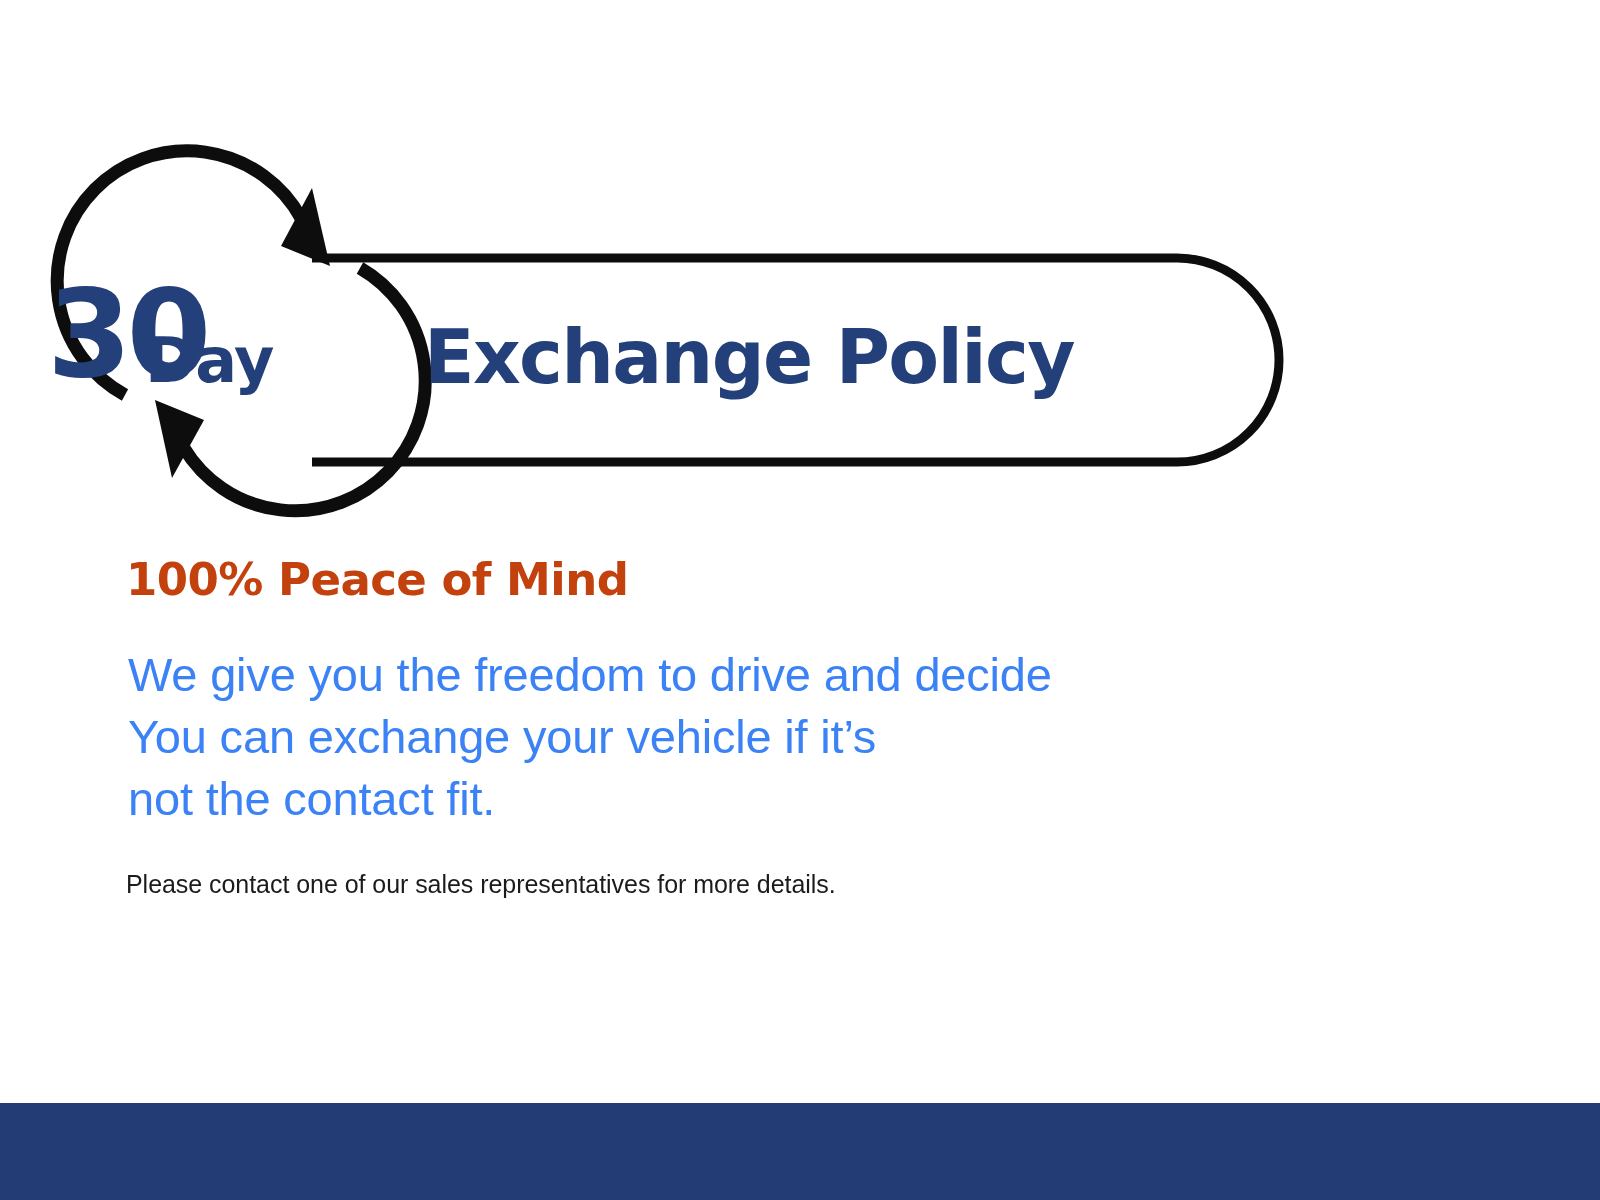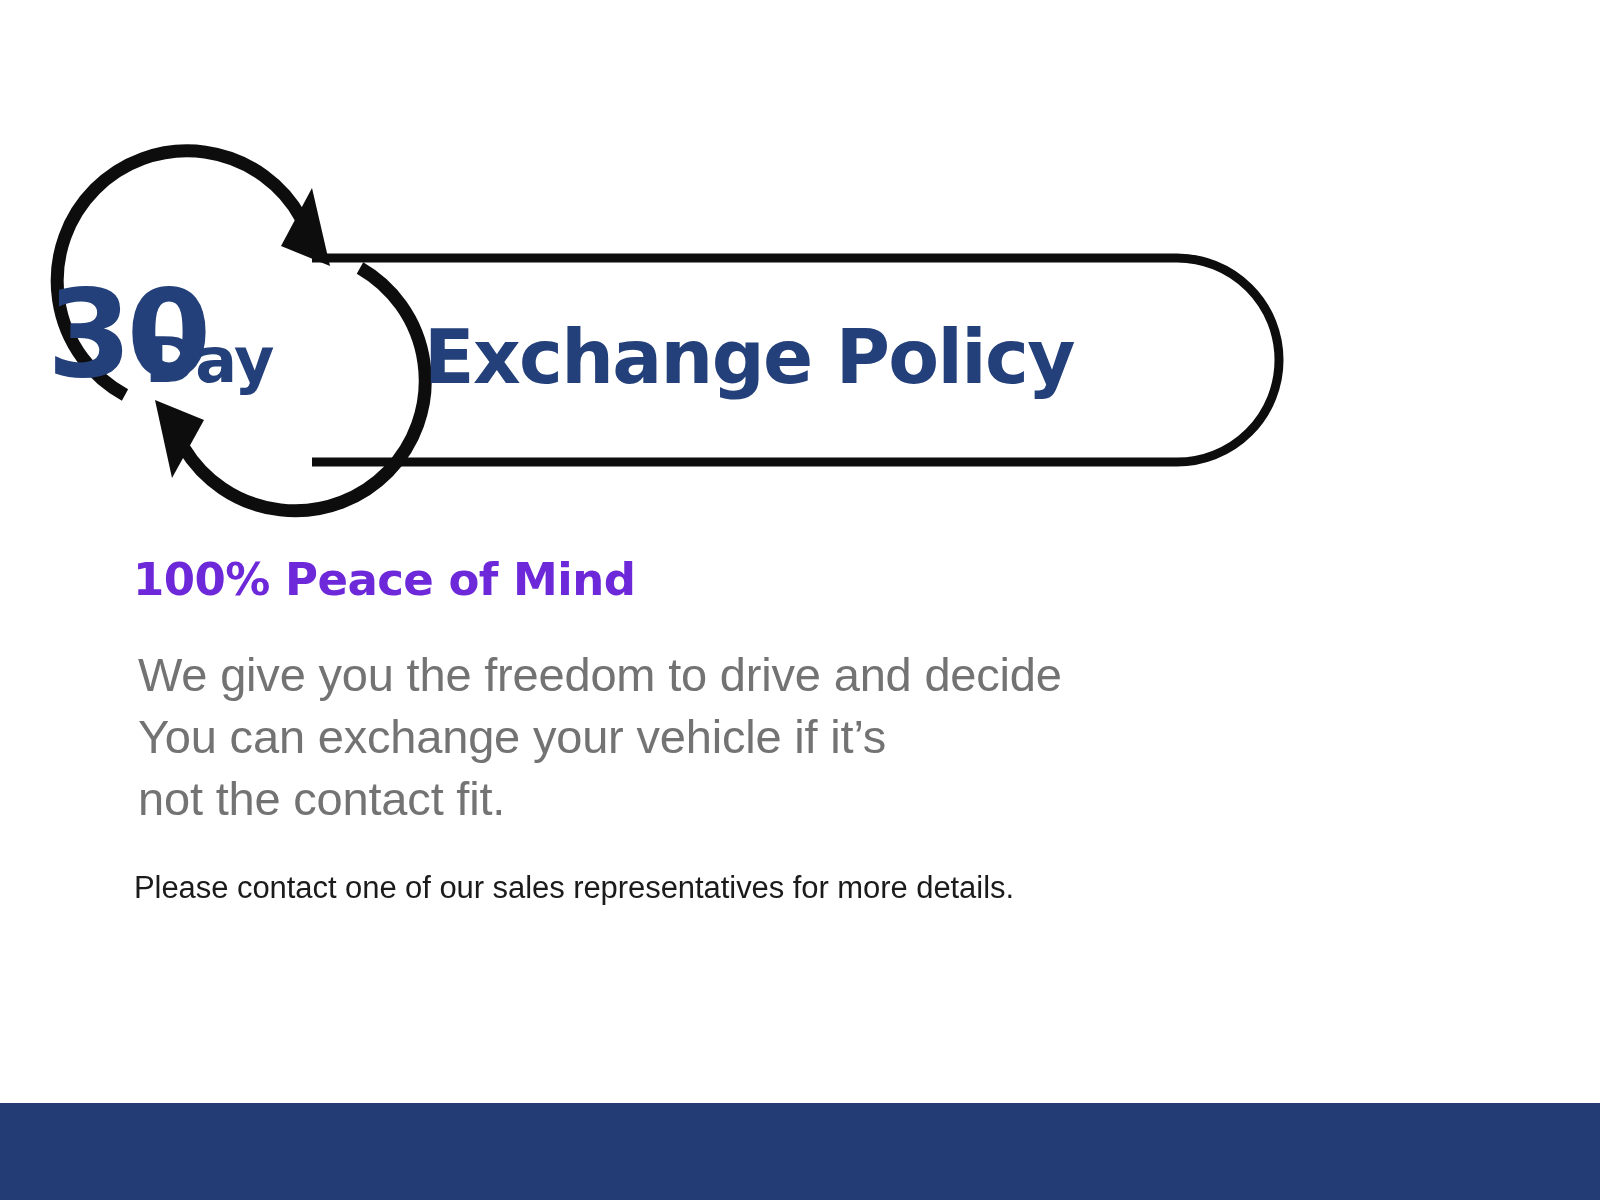--- a/index.html
+++ b/index.html
@@ -63,47 +63,47 @@
     top: 556px;
     width: 1260px;
   }
 
   #headline {
     font-family: "DejaVu Sans", sans-serif;
     font-weight: bold;
     font-size: 45px;
     line-height: 1.06;
     letter-spacing: -0.012em;
-    color: #6d28d9;
-    margin: 0 0 40px 7px;
+    color: #c2410c;
+    margin: 0 0 40px 0;
     white-space: nowrap;
   }
 
   #paragraph {
     font-family: "Liberation Sans", sans-serif;
     font-weight: 400;
     font-size: 47px;
     line-height: 62px;
     letter-spacing: -0.004em;
-    color: #737373;
-    margin: 0 0 38px 12px;
+    color: #3b82f6;
+    margin: 0 0 38px 2px;
   }
   #paragraph .pline {
     display: block;
     white-space: nowrap;
   }
 
   #fineprint {
     font-family: "Liberation Sans", sans-serif;
     font-weight: 400;
-    font-size: 31px;
+    font-size: 25px;
     line-height: 1.3;
     letter-spacing: -0.002em;
     color: #1b1b1b;
-    margin: 8px;
+    margin: 0;
     white-space: nowrap;
   }
 
   
   #bottom-band {
     position: absolute;
     left: 0;
     right: 0;
     top: 1103px;
     height: 97px;

